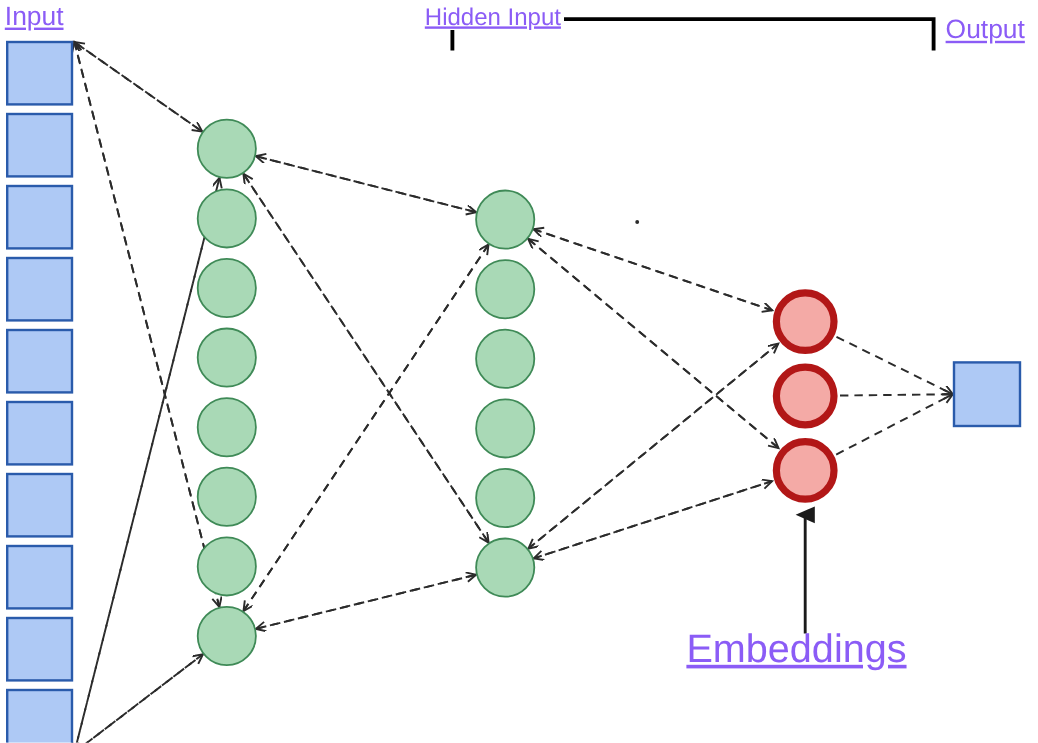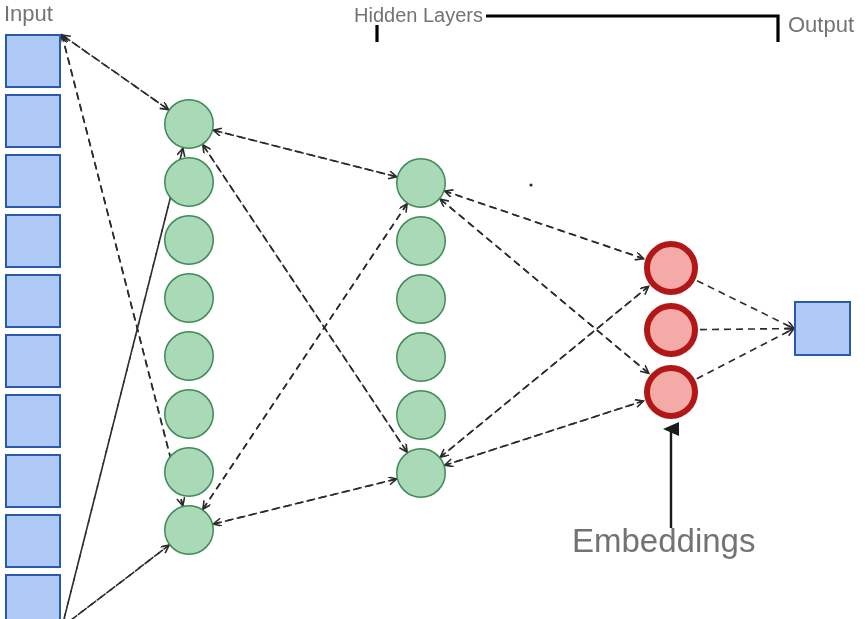--- a/index.html
+++ b/index.html
@@ -19,23 +19,24 @@
   }
   #diagram-svg {
     position: absolute;
     top: 0;
     left: 0;
     width: 865px;
     height: 619px;
   }
   .dlabel {
     position: absolute;
-    color: #737373;
+    color: #8b5cf6;
     white-space: nowrap;
     line-height: 1;
+    text-decoration: underline;
   }
   #label-input {
     left: 4px;
     top: 3px;
     font-size: 22px;
   }
   #label-output {
     left: 788px;
     top: 14px;
     font-size: 22px;
@@ -149,19 +150,19 @@
       </g>
     <g id="emb-arrow-group">
         <line x1="671" y1="528" x2="671" y2="429" stroke="#1b1b1b" stroke-width="2.4" marker-end="url(#arrowSolid)"></line>
       </g>
 
     <circle id="stray-dot" cx="531" cy="185" r="1.6" fill="#2b2b2b"></circle>
   </svg>
 
   <div class="dlabel" id="label-input">Input</div>
 
-  <div class="dlabel" id="label-hidden">Hidden Layers</div>
+  <div class="dlabel" id="label-hidden">Hidden Input</div>
 
   <div class="dlabel" id="label-output">Output</div>
 
   <div class="dlabel" id="label-embeddings">Embeddings</div>
 
 </div>
 
 </body></html>

